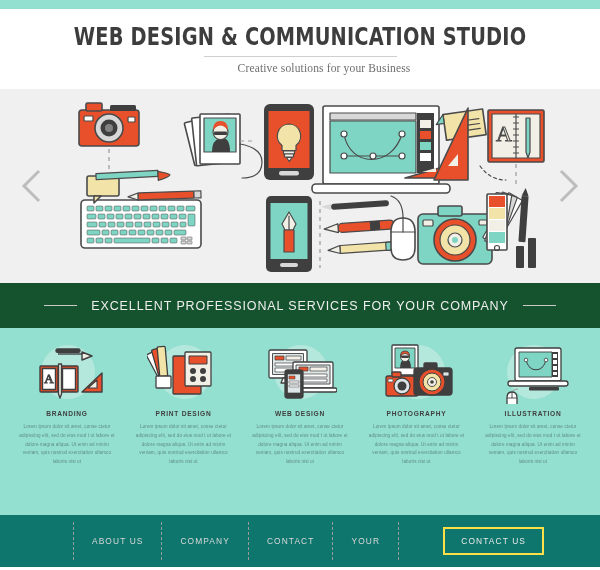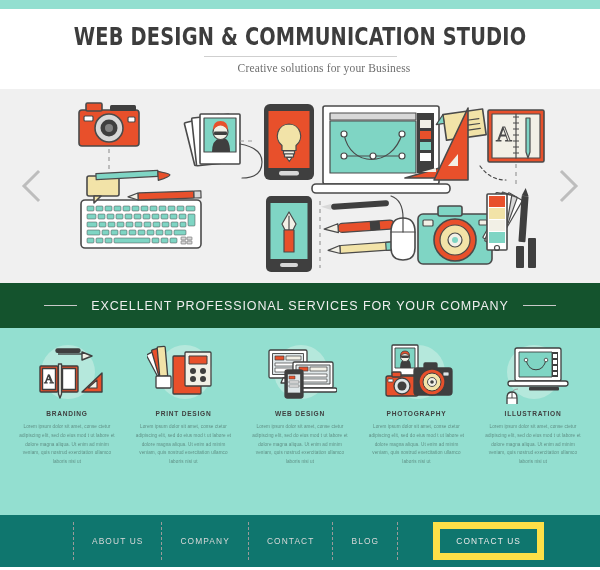--- a/index.html
+++ b/index.html
@@ -92,21 +92,21 @@
   .fdiv {
     width:0; height:38px; border-left:1px dashed #9a9a9a; flex:none;
   }
   .fnav-item {
     color:#d8d8d8; font-size:8.4px; letter-spacing:1.1px;
     padding:0 18px; white-space:nowrap; cursor:pointer;
     font-family:"Liberation Sans", sans-serif;
   }
   .contact-btn {
     position:absolute; right:56px; top:50%; transform:translateY(-50%);
-    border:7px solid #fde047; color:#e8e8e8;
+    border:2px solid #fde047; color:#e8e8e8;
     font-size:8.4px; letter-spacing:1.1px;
     padding:7px 16px; background:transparent; cursor:pointer;
     font-family:"Liberation Sans", sans-serif; white-space:nowrap;
   }
   .footer-bottom-rule { height:3px; background:#ffffff; flex:none; }
 </style>
 </head>
 <body>
 
 <div class="page">
@@ -614,20 +614,20 @@
 
   <footer class="footer">
     <nav class="footer-nav">
       <span class="fdiv"></span>
       <a class="fnav-item">ABOUT US</a>
       <span class="fdiv"></span>
       <a class="fnav-item">COMPANY</a>
       <span class="fdiv"></span>
       <a class="fnav-item">CONTACT</a>
       <span class="fdiv"></span>
-      <a class="fnav-item">BLOG</a>
+      <a class="fnav-item">YOUR</a>
       <span class="fdiv"></span>
     </nav>
     <button class="contact-btn">CONTACT US</button>
   </footer>
 
   <div class="footer-bottom-rule"></div>
 </div>
 
 </body></html>

